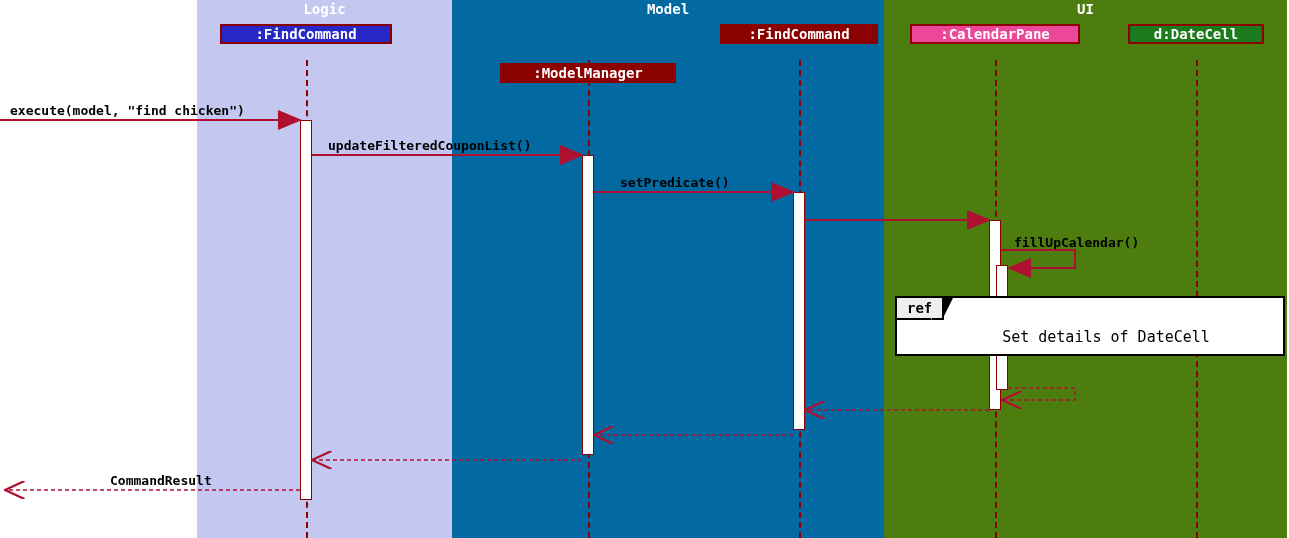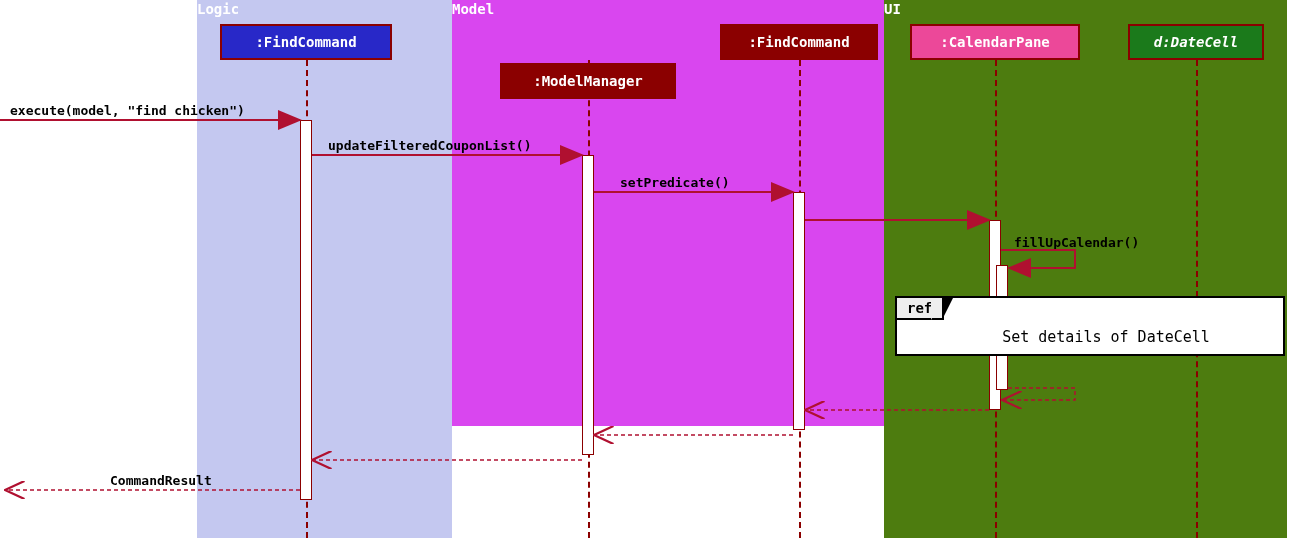--- a/index.html
+++ b/index.html
@@ -14,28 +14,28 @@
     position: relative;
     overflow: hidden;
   }
   .abs { position: absolute; }
   .partition {
     border-top: 1px solid rgba(0,0,0,0);
   }
   .partition-label {
     color: #fff;
     font-weight: bold;
-    text-align: left;
+    text-align: center;
     font-size: 14px;
   }
   .participant {
     border: 2px solid #8b0000;
     color: #fff;
     text-align: center;
-    padding: 8px 12px;
+    padding: 0 12px;
     font-size: 14px;
     font-weight: bold;
   }
   .lifeline {
     border-left: 2px dashed #8b0000;
     width: 0;
   }
   .activation {
     background: #fff;
     border: 1px solid #8b0000;
@@ -95,38 +95,38 @@
     height: 538px;
     pointer-events: none;
   }
 </style>
 </head>
 <body>
 
 <div class="abs partition" style="left:197px;top:0;width:255px;height:538px;background:#c4c8f0;">
   <div class="partition-label">Logic</div>
 </div>
-<div class="abs partition" style="left:452px;top:0;width:432px;height:426px;background:#d946ef;">
+<div class="abs partition" style="left:452px;top:0;width:432px;height:538px;background:#0369a1;">
   <div class="partition-label">Model</div>
 </div>
 <div class="abs partition" style="left:884px;top:0;width:403px;height:538px;background:#4d7c0f;">
   <div class="partition-label">UI</div>
 </div>
 
 <div class="abs lifeline" style="left:306px;top:60px;height:478px;"></div>
 <div class="abs lifeline" style="left:588px;top:60px;height:478px;"></div>
 <div class="abs lifeline" style="left:799px;top:60px;height:478px;"></div>
 <div class="abs lifeline" style="left:995px;top:60px;height:478px;"></div>
 <div class="abs lifeline" style="left:1196px;top:60px;height:478px;"></div>
 
 <div class="abs participant" style="left:220px;top:24px;width:172px;background:#2828c8;"><span>:FindCommand</span></div>
 <div class="abs participant" style="left:500px;top:24px;width:176px;background:#8b0000;margin-top:39px;"><span>:ModelManager</span></div>
 <div class="abs participant" style="left:720px;top:24px;width:158px;background:#8b0000;"><span>:FindCommand</span></div>
 <div class="abs participant" style="left:910px;top:24px;width:170px;background:#ec4899;"><span>:CalendarPane</span></div>
-<div class="abs participant" style="left:1128px;top:24px;width:136px;background:#1b7a1b;font-style:italic;"><span>d:DateCell</span></div>
+<div class="abs participant" style="left:1128px;top:24px;width:136px;background:#1b7a1b;"><span>d:DateCell</span></div>
 
 <div class="abs activation" style="left:300px;top:120px;height:380px;"></div>
 <div class="abs activation" style="left:582px;top:155px;height:300px;"></div>
 <div class="abs activation" style="left:793px;top:192px;height:238px;"></div>
 <div class="abs activation" style="left:989px;top:220px;height:190px;"></div>
 <div class="abs activation" style="left:996px;top:265px;height:125px;"></div>
 
 <div class="abs ref-box" style="left:895px;top:296px;width:390px;height:60px;padding-left:16px;">
   <div class="ref-tab">
     <span class="ref-tab-inner" style="position:relative;">ref</span>

